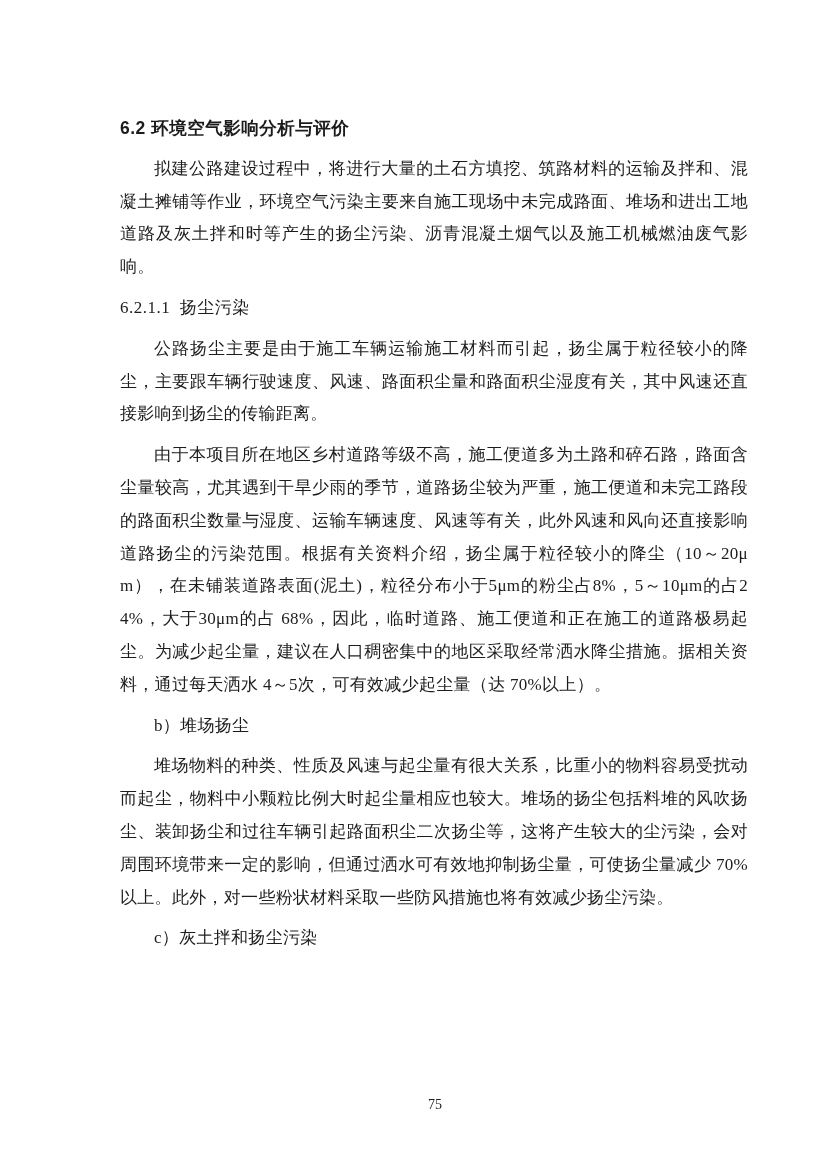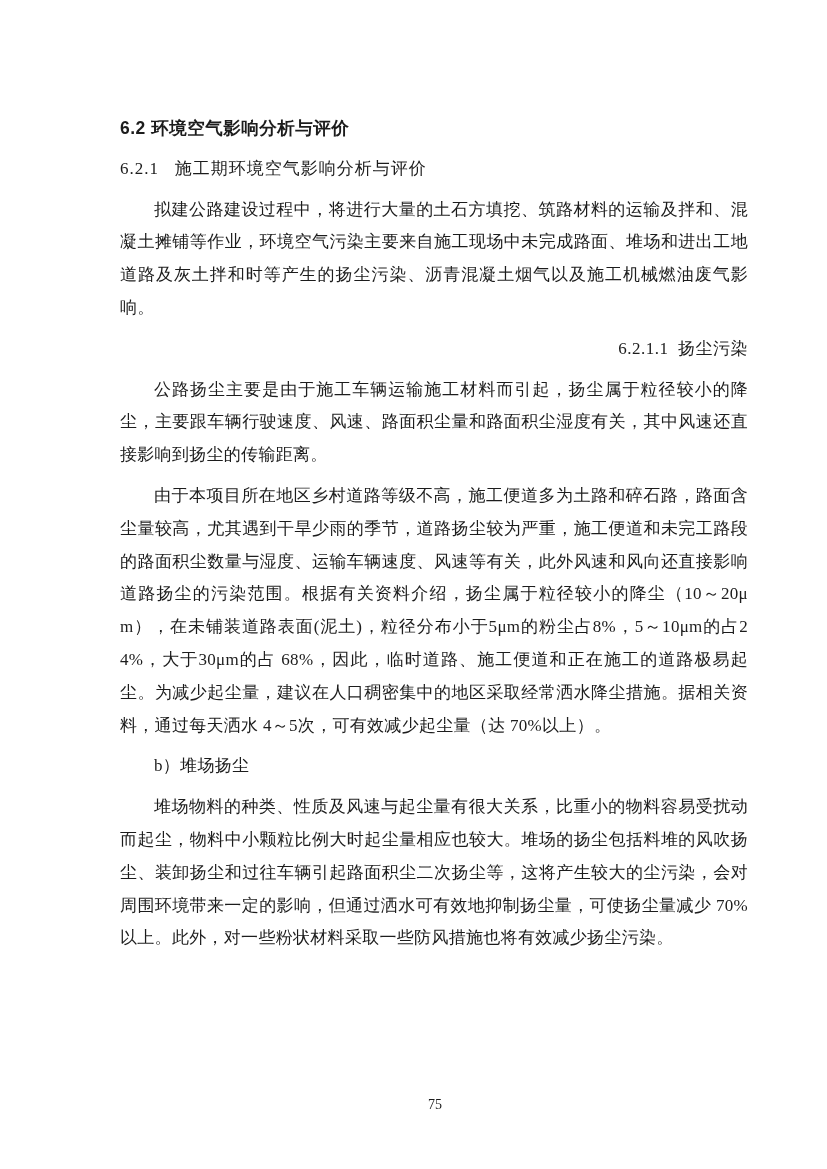--- a/index.html
+++ b/index.html
@@ -48,21 +48,21 @@
     text-align: left;
     white-space: pre-wrap;
     letter-spacing: 1px;
   }
 
   .h-clause {
     font-family: "Liberation Serif", serif;
     font-weight: normal;
     font-size: 17px;
     line-height: 32.8px;
-    text-align: right;
+    text-align: left;
     white-space: pre-wrap;
     letter-spacing: 0.5px;
   }
 
   .para {
     text-indent: 2em;
   }
 
   .list-item {
     text-indent: 2em;
@@ -83,34 +83,34 @@
 </style>
 </head>
 <body>
 
 <div class="page">
 
   <div class="content">
 
     <div class="h-section">6.2 环境空气影响分析与评价</div>
 
-    <div class="h-subsection">6.2.1   施工期环境空气影响分析与评价</div>
 
     <div class="para">拟建公路建设过程中，将进行大量的土石方填挖、筑路材料的运输及拌和、混凝土摊铺等作业，环境空气污染主要来自施工现场中未完成路面、堆场和进出工地道路及灰土拌和时等产生的扬尘污染、沥青混凝土烟气以及施工机械燃油废气影响。</div>
 
     <div class="h-clause">6.2.1.1  扬尘污染</div>
 
 
     <div class="para">公路扬尘主要是由于施工车辆运输施工材料而引起，扬尘属于粒径较小的降尘，主要跟车辆行驶速度、风速、路面积尘量和路面积尘湿度有关，其中风速还直接影响到扬尘的传输距离。</div>
 
     <div class="para">由于本项目所在地区乡村道路等级不高，施工便道多为土路和碎石路，路面含尘量较高，尤其遇到干旱少雨的季节，道路扬尘较为严重，施工便道和未完工路段的路面积尘数量与湿度、运输车辆速度、风速等有关，此外风速和风向还直接影响道路扬尘的污染范围。根据有关资料介绍，扬尘属于粒径较小的降尘（10～20μm），在未铺装道路表面(泥土)，粒径分布小于5μm的粉尘占8%，5～10μm的占24%，大于30μm的占 68%，因此，临时道路、施工便道和正在施工的道路极易起尘。为减少起尘量，建议在人口稠密集中的地区采取经常洒水降尘措施。据相关资料，通过每天洒水 4～5次，可有效减少起尘量（达 70%以上）。</div>
 
 
     <div class="list-item">b）堆场扬尘</div>
 
     <div class="para">堆场物料的种类、性质及风速与起尘量有很大关系，比重小的物料容易受扰动而起尘，物料中小颗粒比例大时起尘量相应也较大。堆场的扬尘包括料堆的风吹扬尘、装卸扬尘和过往车辆引起路面积尘二次扬尘等，这将产生较大的尘污染，会对周围环境带来一定的影响，但通过洒水可有效地抑制扬尘量，可使扬尘量减少 70%以上。此外，对一些粉状材料采取一些防风措施也将有效减少扬尘污染。</div>
 
+    <div class="list-item">c）灰土拌和扬尘污染</div>
 
   </div>
 
   <div class="page-footer">75</div>
 
 </div>
 
 </body></html>

